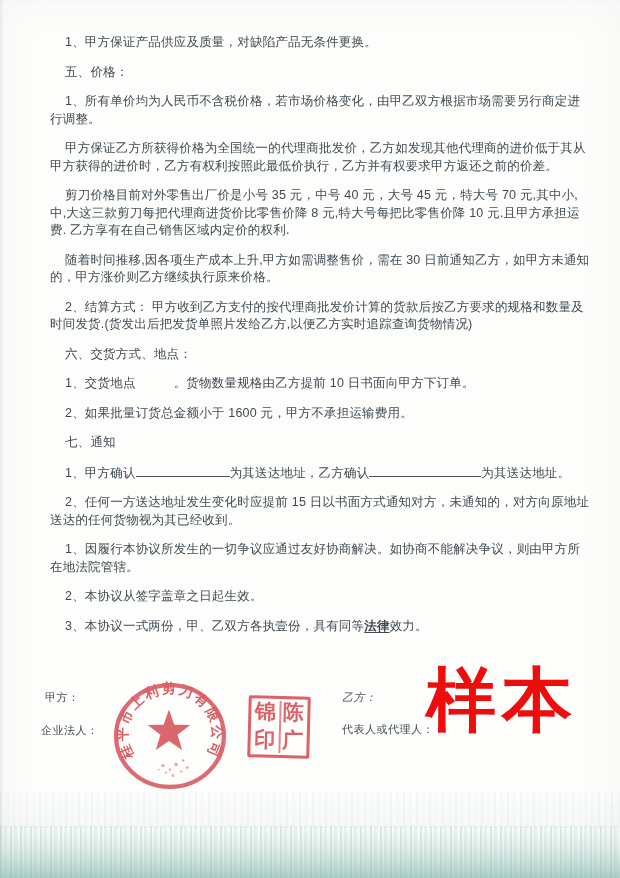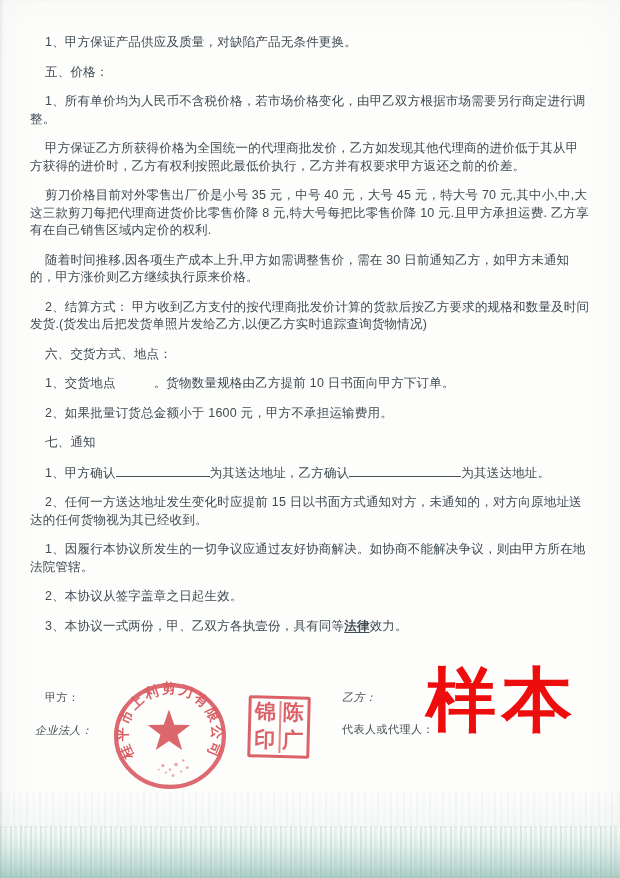--- a/index.html
+++ b/index.html
@@ -11,20 +11,21 @@
   .page{
     position:relative;width:620px;height:878px;background:#fdfdfc;overflow:hidden;
     box-shadow:inset 0 0 45px rgba(90,100,105,.05), inset 3px 0 5px -3px rgba(60,70,75,.18);
   }
   .content{
     padding:34px 30px 0 30px;
     color:#3f4b52;
     font-size:12.5px;
     line-height:17.5px;
     letter-spacing:.2px;
+    margin-left:20px;
   }
   .content p{
     margin:12px 0;
     text-indent:15px;
     word-break:break-all;
   }
   .content p:first-child{margin-top:0;}
   .gap{display:inline-block;width:38px;}
   .blank{
     display:inline-block;height:12px;
@@ -35,21 +36,21 @@
   .blank.w2{width:112px;}
   .ul{text-decoration:underline;text-underline-offset:2px;font-weight:bold;}
 
   
   .sig-area{position:absolute;top:676px;left:0;width:620px;height:202px;}
   .lbl{
     position:absolute;color:#3f4b52;font-size:11px;line-height:14px;letter-spacing:.5px;
   }
   .lbl-party-a{left:45px;top:14px;}
   .lbl-party-b{left:342px;top:14px;font-style:italic;}
-  .lbl-legal{left:35px;top:47px;font-style:italic;}
+  .lbl-legal{left:41px;top:47px;}
   .lbl-rep{left:342px;top:46px;}
 
   .round-stamp{
     position:absolute;left:112px;top:4px;width:118px;height:110px;
     mix-blend-mode:multiply;opacity:.95;
   }
   .square-stamp{
     position:absolute;left:248px;top:20px;width:56px;height:56px;
     border:3.5px solid #d9565c;border-radius:2px;
     transform:rotate(1.5deg);

